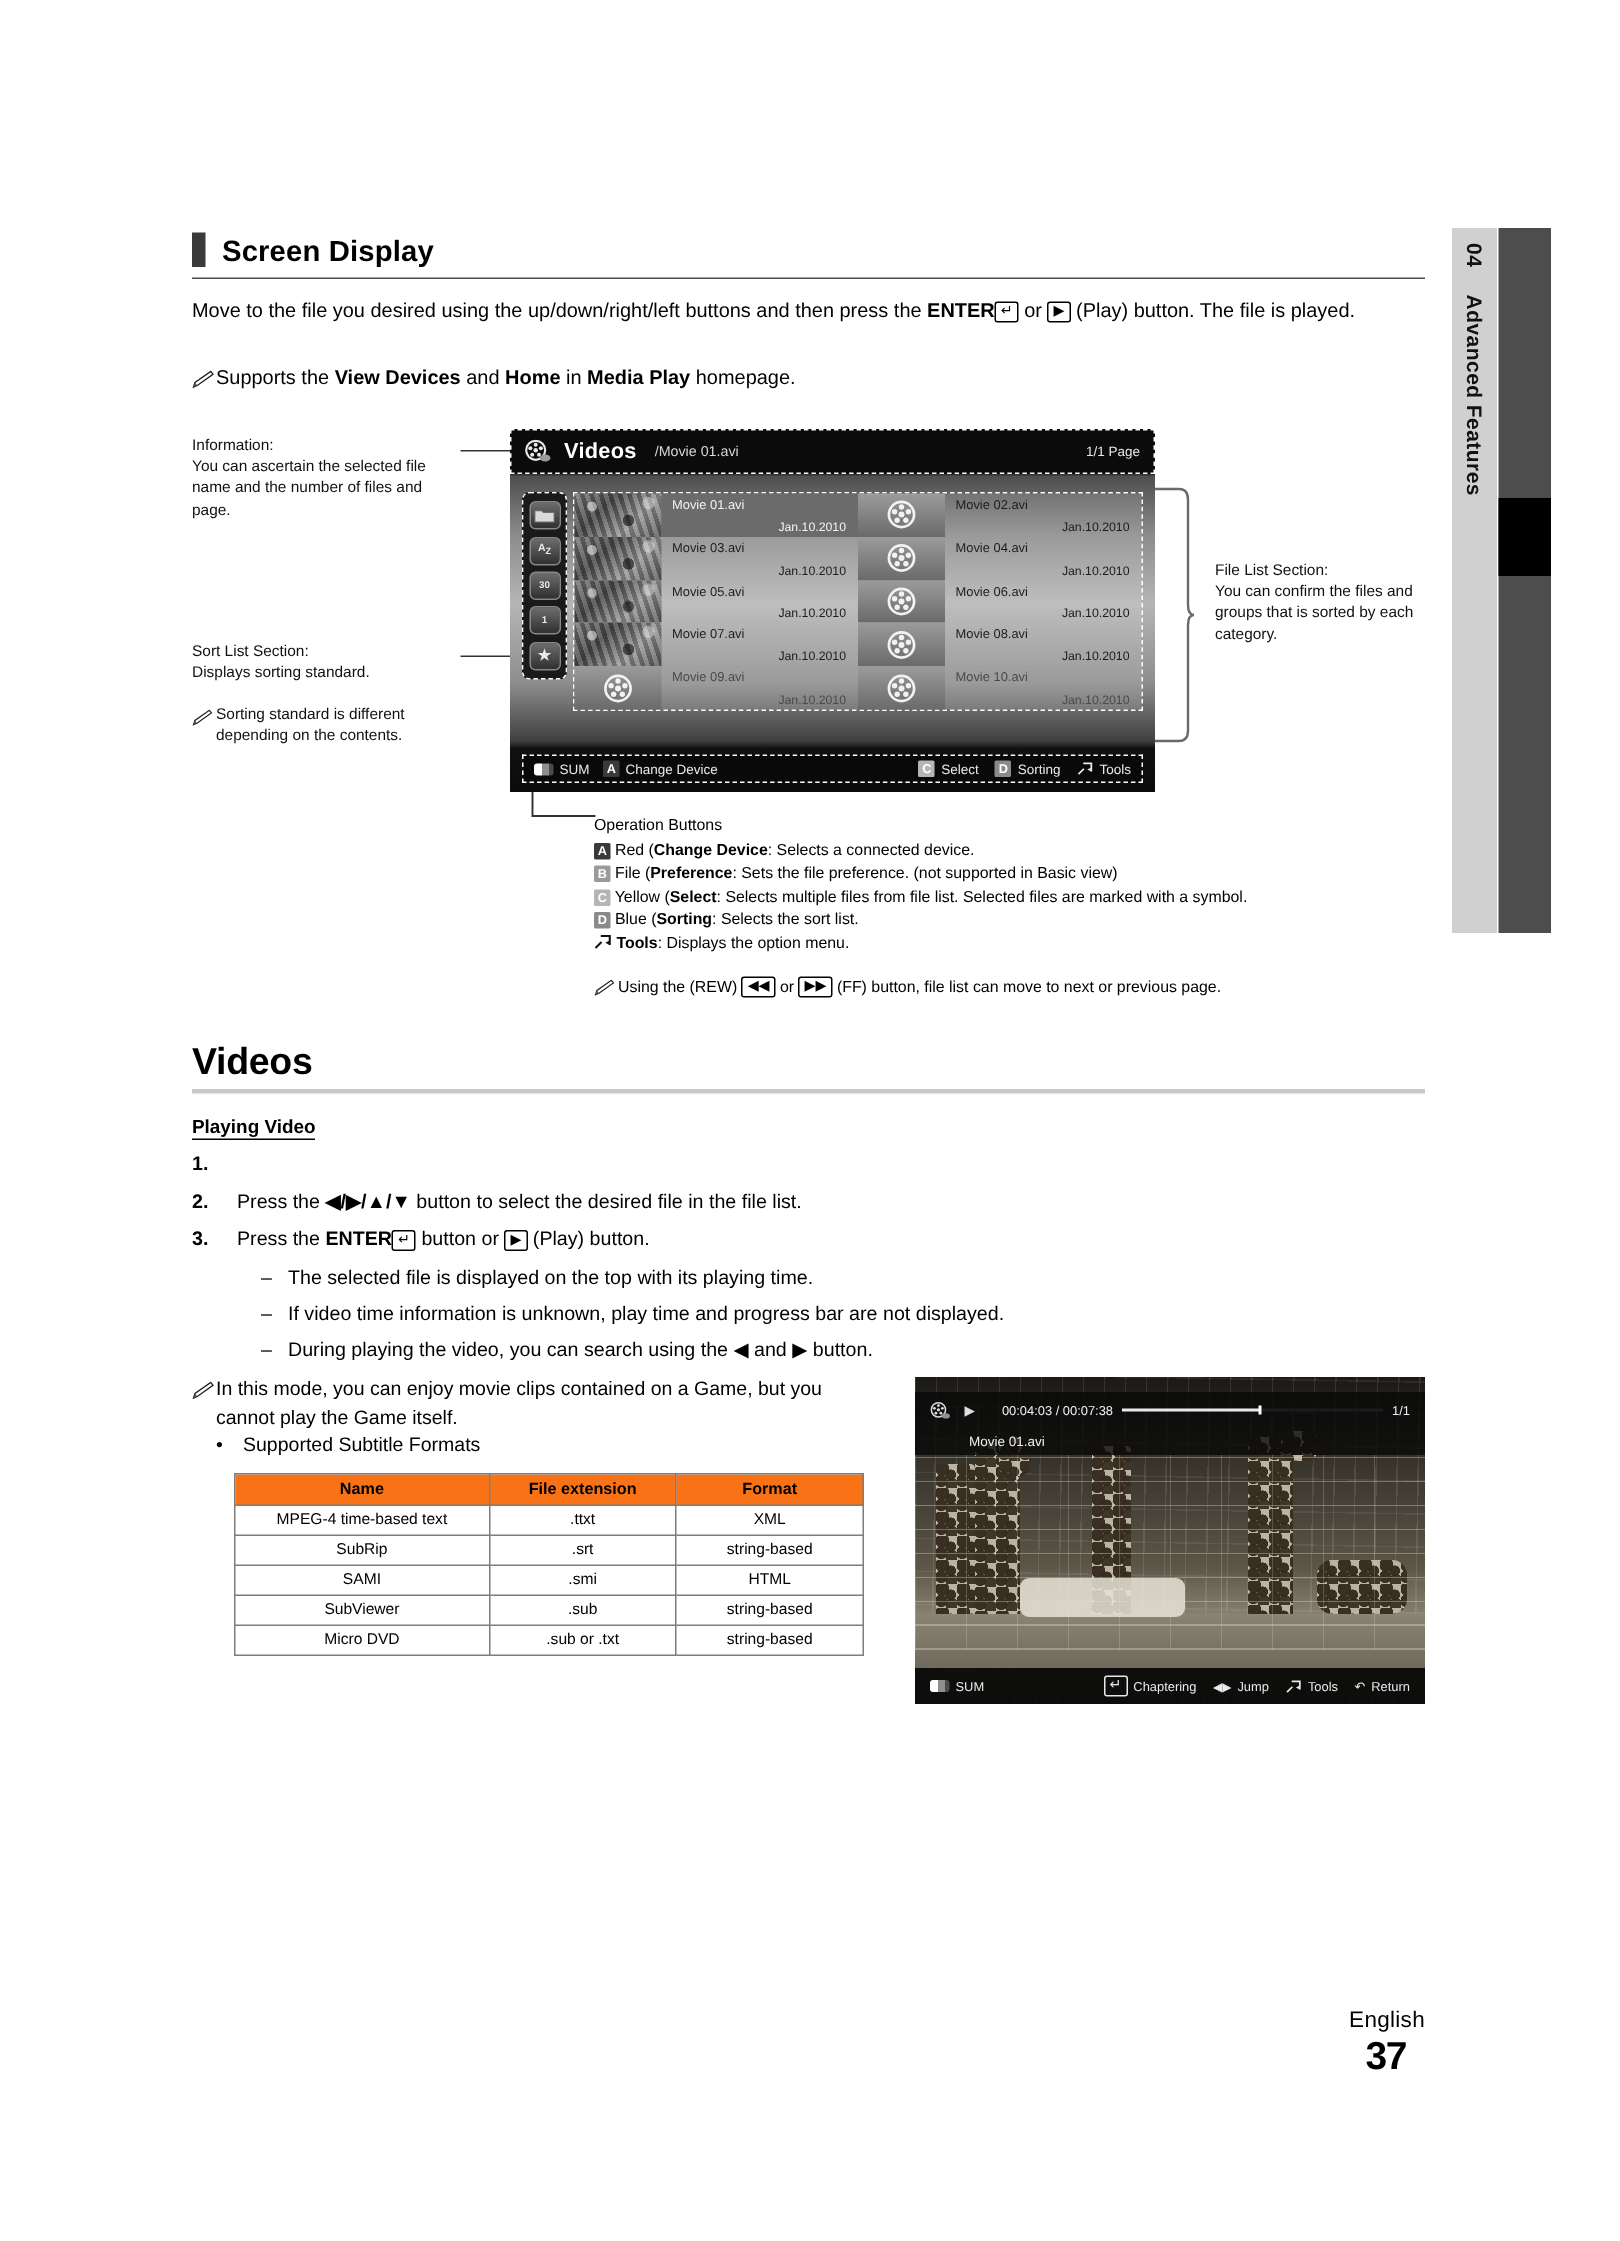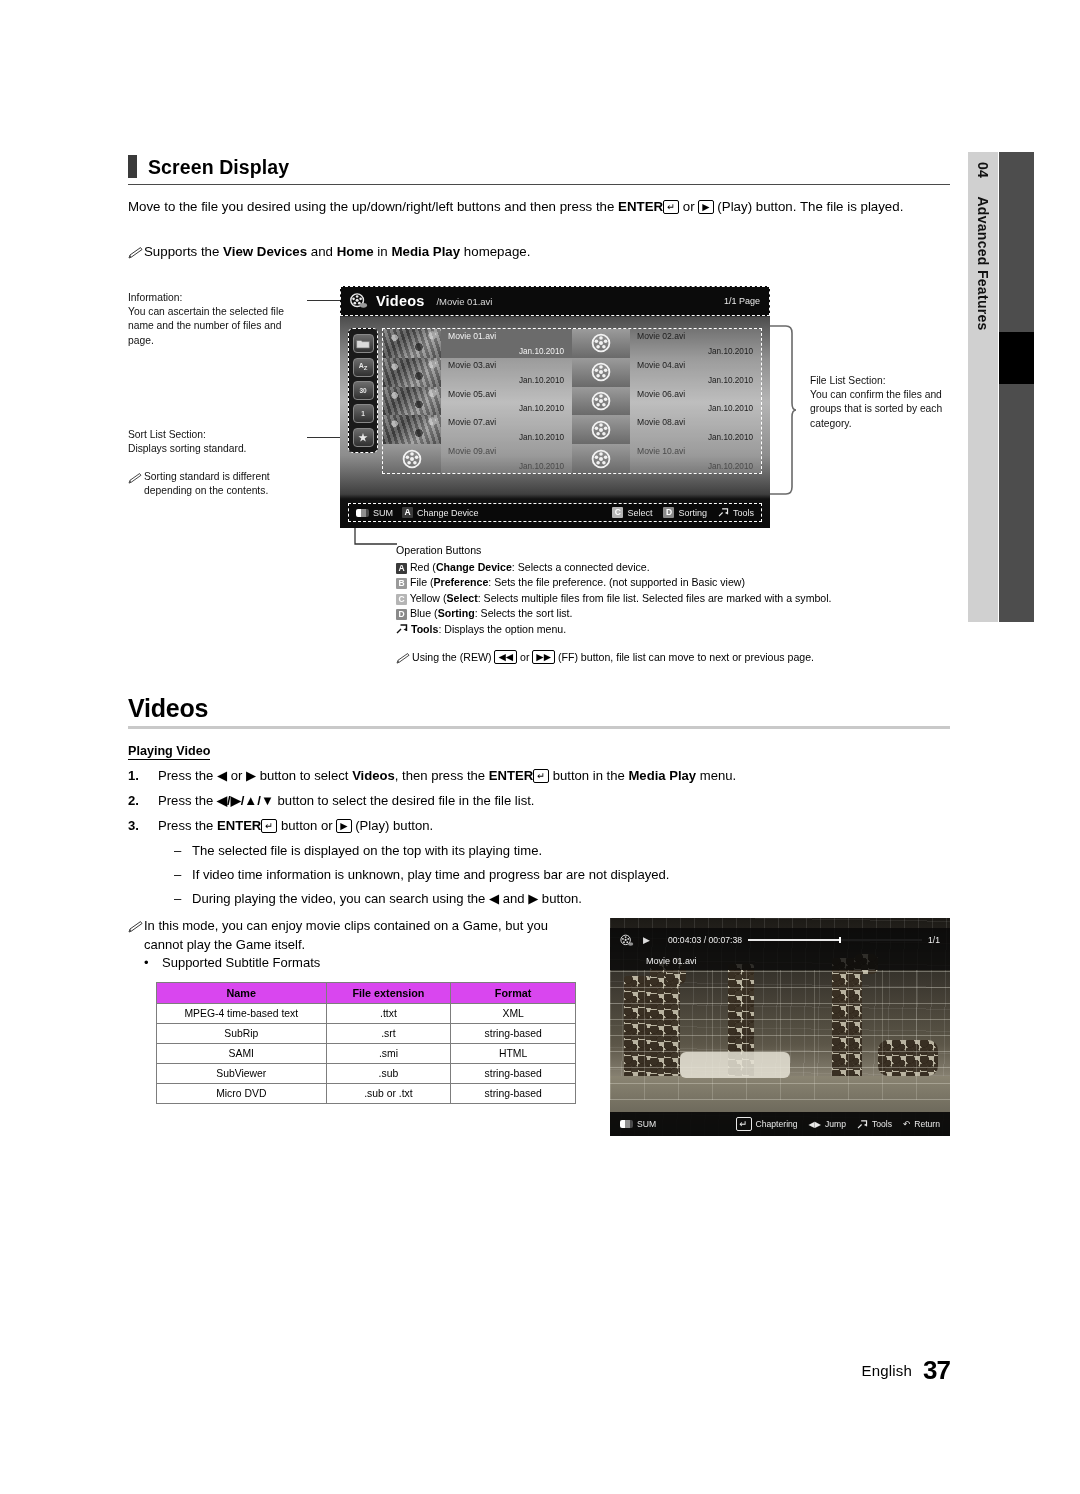--- a/index.html
+++ b/index.html
@@ -184,21 +184,21 @@
 
   #notegame { position:absolute; left:128px; top:916px; width:470px; font-size:13px; line-height:19px; }
   #bullet-sub { position:absolute; left:144px; top:955px; font-size:13px; }
   #bullet-sub .dot { display:inline-block; width:18px; }
 
   
   #subtable { position:absolute; left:156px; top:982px; width:420px; border-collapse:collapse; }
   #subtable th, #subtable td {
     border:1px solid #7d7d7d; text-align:center; font-size:10.4px; padding:4px 2px;
   }
-  #subtable th { background:#d946ef; font-weight:bold; font-size:10.8px; }
+  #subtable th { background:#f97316; font-weight:bold; font-size:10.8px; }
   #subtable td { background:#fff; }
   #subtable .c1 { width:170px; }
   #subtable .c2 { width:125px; }
   #subtable .c3 { width:125px; }
 
   
   #player { position:absolute; left:610px; top:918px; width:340px; height:218px; background:#000; overflow:hidden; }
   #pbg {
     position:absolute; inset:0;
     background:
@@ -236,21 +236,21 @@
     background:rgba(8,8,8,0.78); color:#efefef; font-size:9px;
     display:flex; align-items:center; padding-left:36px;
   }
   #pb-bottom {
     position:absolute; left:0; bottom:0; width:100%; height:24px;
     background:rgba(5,5,5,0.92); display:flex; align-items:center; padding:0 10px;
   }
   #pb-bottom .fbtn { font-size:8.6px; }
 
   
-  #footer { position:absolute; right:130px; bottom:108px; display:flex; align-items:center; }
+  #footer { position:absolute; right:130px; bottom:108px; display:flex; align-items:flex-start;flex-direction:column; }
   #footer .lang { font-size:15px; letter-spacing:0.2px; }
   #footer .pg { font-size:26px; font-weight:bold; margin-left:11px; letter-spacing:-1px; }
 </style>
 </head>
 <body>
 
 <div id="side-tab">
   <div class="vert">
     <span class="num">04</span>
     <span>Advanced Features</span>
@@ -538,21 +538,20 @@
 <div class="h-videos">
   <div class="txt">Videos</div>
   <div class="rule"></div>
 </div>
 
 <div class="sub-playing">Playing Video</div>
 
 <div id="steps">
   <div class="step">
     <span class="n">1.</span>
-    <span>Press the <span>◀</span> or <span>▶</span> button to select <b>Videos</b>, then press the <b>ENTER</b><span class="key">↵</span> button in the <b>Media Play</b> menu.</span>
   </div>
   <div class="step">
     <span class="n">2.</span>
     <span><span>Press the </span><b>◀/▶/▲/▼</b><span> button to select the desired file in the file list.</span></span>
   </div>
   <div class="step">
     <span class="n">3.</span>
     <span><span>Press the </span><b>ENTER</b><span class="key">↵</span><span> button or </span><span class="key">▶</span><span> (Play) button.</span></span>
   </div>
 

